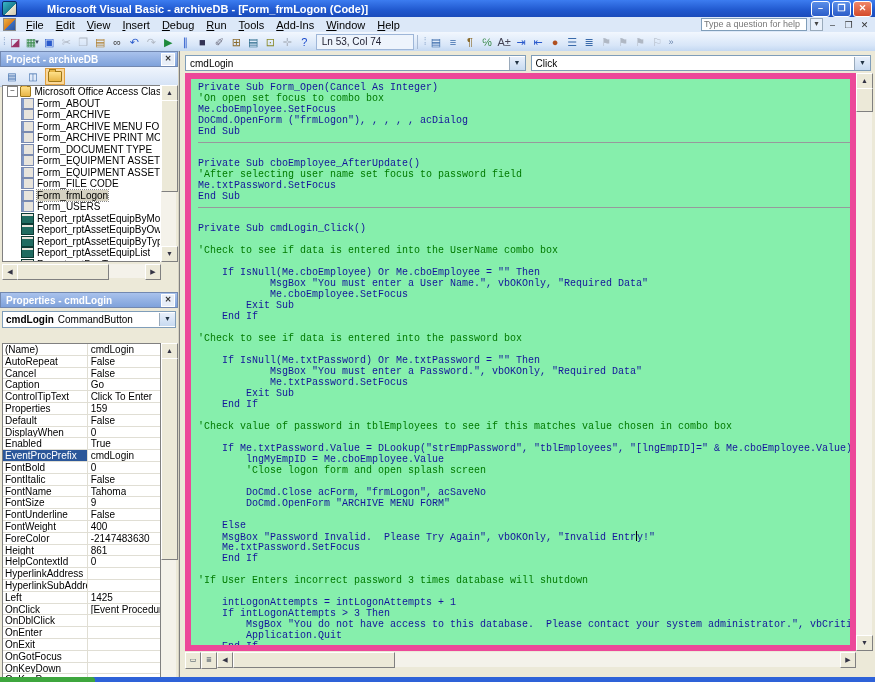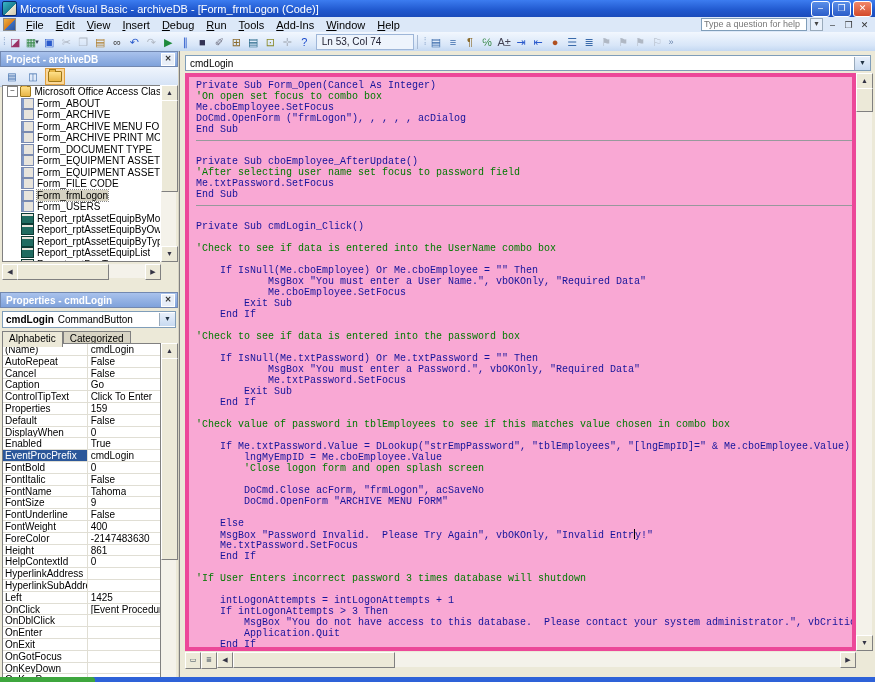--- a/index.html
+++ b/index.html
@@ -5,21 +5,21 @@
   html,body{margin:0;padding:0;}
   body{width:875px;height:682px;overflow:hidden;position:relative;
        font-family:"Liberation Sans",sans-serif;background:#D6D2C2;
        -webkit-font-smoothing:antialiased;}
   .abs{position:absolute;}
   u{text-decoration:underline;}
 
   
   #titlebar{left:0;top:0;width:875px;height:17px;
     background:linear-gradient(180deg,#3C7CF0 0%,#2058CE 60%,#1A4BBB 100%);
-    display:flex;align-items:center;color:#fff;font-weight:normal;font-size:11px;}
+    display:flex;align-items:center;color:#fff;font-weight:bold;font-size:11px;gap:27px;}
   #vbicon{width:13px;height:13px;margin:0 3px 0 2px;border:1px solid #0a2a6a;border-radius:2px;
     background:linear-gradient(135deg,#37b6c8 0%,#1d7f92 55%,#e8e4d0 56%,#cfc9ae 100%);}
   .wbtns{margin-left:auto;display:flex;gap:2px;padding-right:3px;}
   .wbtn{width:17px;height:14px;border:1px solid #fff;border-radius:3px;color:#fff;
     font-size:9px;line-height:12px;text-align:center;
     background:linear-gradient(180deg,#5A8EE8,#2B5CC8);}
   .wbtn.close{background:linear-gradient(180deg,#F0876A,#D34A2B);}
 
   
   #menubar{left:0;top:17px;width:875px;height:15px;background:#DCE8F8;
@@ -114,22 +114,22 @@
   .pval{padding-left:3px;white-space:nowrap;overflow:hidden;}
   .prow.sel .pname{background:#2B579A;color:#fff;}
   #propvscroll{position:absolute;top:51px;right:2px;bottom:2px;width:15px;background:#F4F2EA;}
 
   
   #codewin{left:179px;top:51px;width:696px;height:626px;background:#ECE9D8;
     border-left:1px solid #808080;}
   #combos{position:absolute;left:5px;top:4px;right:5px;height:16px;display:flex;gap:5px;}
   .codecombo{flex:1;background:#fff;border:1px solid #7F9DB9;display:flex;
     align-items:center;font-size:10px;padding-left:4px;}
-  #codearea{position:absolute;left:5px;top:22px;right:20px;bottom:26px;background:#f9a8d4;
-    border:4px solid #ec4899;overflow:hidden;padding-left:40px;}
+  #codearea{position:absolute;left:5px;top:22px;right:20px;bottom:26px;background:#86efac;
+    border:6px solid #ec4899;overflow:hidden;padding-left:40px;}
   #codelines{position:absolute;left:7px;top:3px;right:0;bottom:0;
     font-family:"Liberation Mono","DejaVu Sans Mono",monospace;font-size:10px;
     line-height:11px;white-space:pre;}
   .cl{height:11px;}
   .cl.m{color:#007A00;font-family:Liberation Mono, monospace;}
   .cl.c{color:#14149B;}
   .cl.sepline{height:5px;border-bottom:1px solid #97999C;margin-bottom:4px;}
   .caret{display:inline-block;width:1px;height:10px;background:#000;vertical-align:-1px;}
   #codevscroll{position:absolute;top:22px;right:4px;bottom:26px;width:16px;background:#F4F2EA;}
   #codehscroll{position:absolute;left:5px;bottom:10px;right:20px;height:15px;background:#F4F2EA;
@@ -396,24 +396,20 @@
 <div id="propspanel" class="abs">
   <div class="panel-title">
     <span>Properties - cmdLogin</span>
     <span class="panel-x">✕</span>
   </div>
   <div id="objcombo">
     <b>cmdLogin</b>
     <span>CommandButton</span>
     <span class="combo-arrow">▼</span>
   </div>
-  <div id="proptabs">
-    <span class="ptab active">Alphabetic</span>
-    <span class="ptab">Categorized</span>
-  </div>
   <div id="propgrid">
       <div class="prow">
         <span class="pname">(Name)</span>
         <span class="pval">cmdLogin</span>
       </div>
       <div class="prow">
         <span class="pname">AutoRepeat</span>
         <span class="pval">False</span>
       </div>
       <div class="prow">
@@ -529,20 +525,24 @@
     <span class="sbtn" style="top:0;">▲</span>
     <span class="sthumb" style="top:15px;height:200px;"></span>
     <span class="sbtn" style="bottom:0;">▼</span>
   </div>
 </div>
 
 <div id="codewin" class="abs">
   <div id="combos">
     <span class="codecombo">
       <span>cmdLogin</span>
+      <span class="combo-arrow">▼</span>
+    </span>
+    <span class="codecombo">
+      <span>Click</span>
       <span class="combo-arrow">▼</span>
     </span>
   </div>
   <div id="codearea">
     <div id="codelines"><div class="cl c">Private Sub Form_Open(Cancel As Integer)</div><div class="cl m">'On open set focus to combo box</div><div class="cl c">Me.cboEmployee.SetFocus</div><div class="cl c">DoCmd.OpenForm ("frmLogon"), , , , , acDialog</div><div class="cl c">End Sub</div><div class="cl sepline"></div><div class="cl c"> </div><div class="cl c">Private Sub cboEmployee_AfterUpdate()</div><div class="cl m">'After selecting user name set focus to password field</div><div class="cl c">Me.txtPassword.SetFocus</div><div class="cl c">End Sub</div><div class="cl sepline"></div><div class="cl c"> </div><div class="cl c">Private Sub cmdLogin_Click()</div><div class="cl c"> </div><div class="cl m">'Check to see if data is entered into the UserName combo box</div><div class="cl c"> </div><div class="cl c">    If IsNull(Me.cboEmployee) Or Me.cboEmployee = "" Then</div><div class="cl c">            MsgBox "You must enter a User Name.", vbOKOnly, "Required Data"</div><div class="cl c">            Me.cboEmployee.SetFocus</div><div class="cl c">        Exit Sub</div><div class="cl c">    End If</div><div class="cl c"> </div><div class="cl m">'Check to see if data is entered into the password box</div><div class="cl c"> </div><div class="cl c">    If IsNull(Me.txtPassword) Or Me.txtPassword = "" Then</div><div class="cl c">            MsgBox "You must enter a Password.", vbOKOnly, "Required Data"</div><div class="cl c">            Me.txtPassword.SetFocus</div><div class="cl c">        Exit Sub</div><div class="cl c">    End If</div><div class="cl c"> </div><div class="cl m">'Check value of password in tblEmployees to see if this matches value chosen in combo box</div><div class="cl c"> </div><div class="cl c">    If Me.txtPassword.Value = DLookup("strEmpPassword", "tblEmployees", "[lngEmpID]=" &amp; Me.cboEmployee.Value) Then</div><div class="cl c">        lngMyEmpID = Me.cboEmployee.Value</div><div class="cl m">        'Close logon form and open splash screen</div><div class="cl c"> </div><div class="cl c">        DoCmd.Close acForm, "frmLogon", acSaveNo</div><div class="cl c">        DoCmd.OpenForm "ARCHIVE MENU FORM"</div><div class="cl c"> </div><div class="cl c">    Else</div><div class="cl c">    MsgBox "Password Invalid.  Please Try Again", vbOKOnly, "Invalid Entr<span class="caret"></span>y!"</div><div class="cl c">    Me.txtPassword.SetFocus</div><div class="cl c">    End If</div><div class="cl c"> </div><div class="cl m">'If User Enters incorrect password 3 times database will shutdown</div><div class="cl c"> </div><div class="cl c">    intLogonAttempts = intLogonAttempts + 1</div><div class="cl c">    If intLogonAttempts &gt; 3 Then</div><div class="cl c">        MsgBox "You do not have access to this database.  Please contact your system administrator.", vbCritical, "Restri</div><div class="cl c">        Application.Quit</div><div class="cl c">    End If</div><div class="cl c"> </div></div>
   </div>
   <div id="codevscroll">
     <span class="sbtn" style="top:0;">▲</span>
     <span class="sthumb" style="top:15px;height:22px;"></span>
     <span class="sbtn" style="bottom:0;">▼</span>

